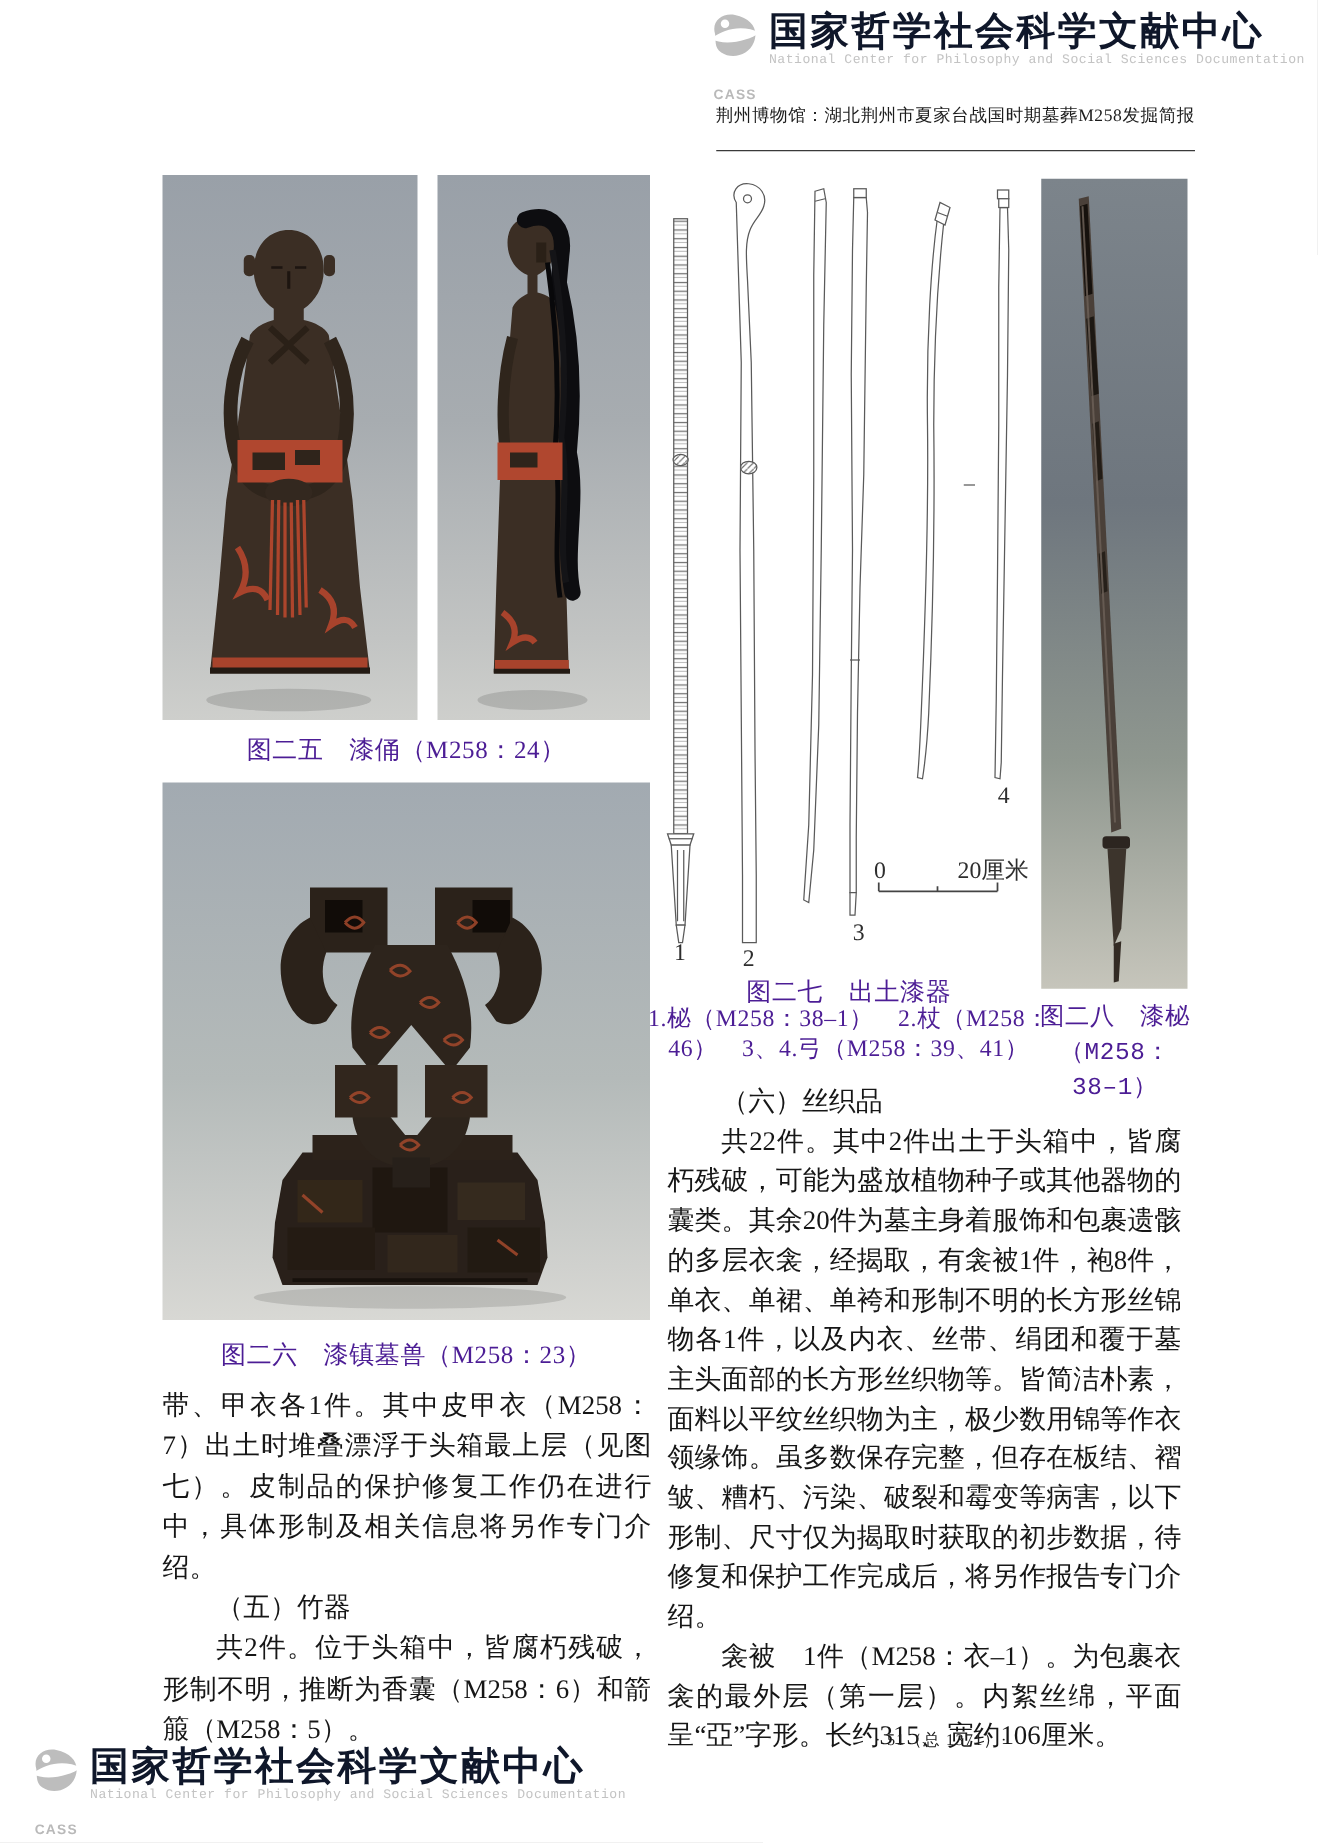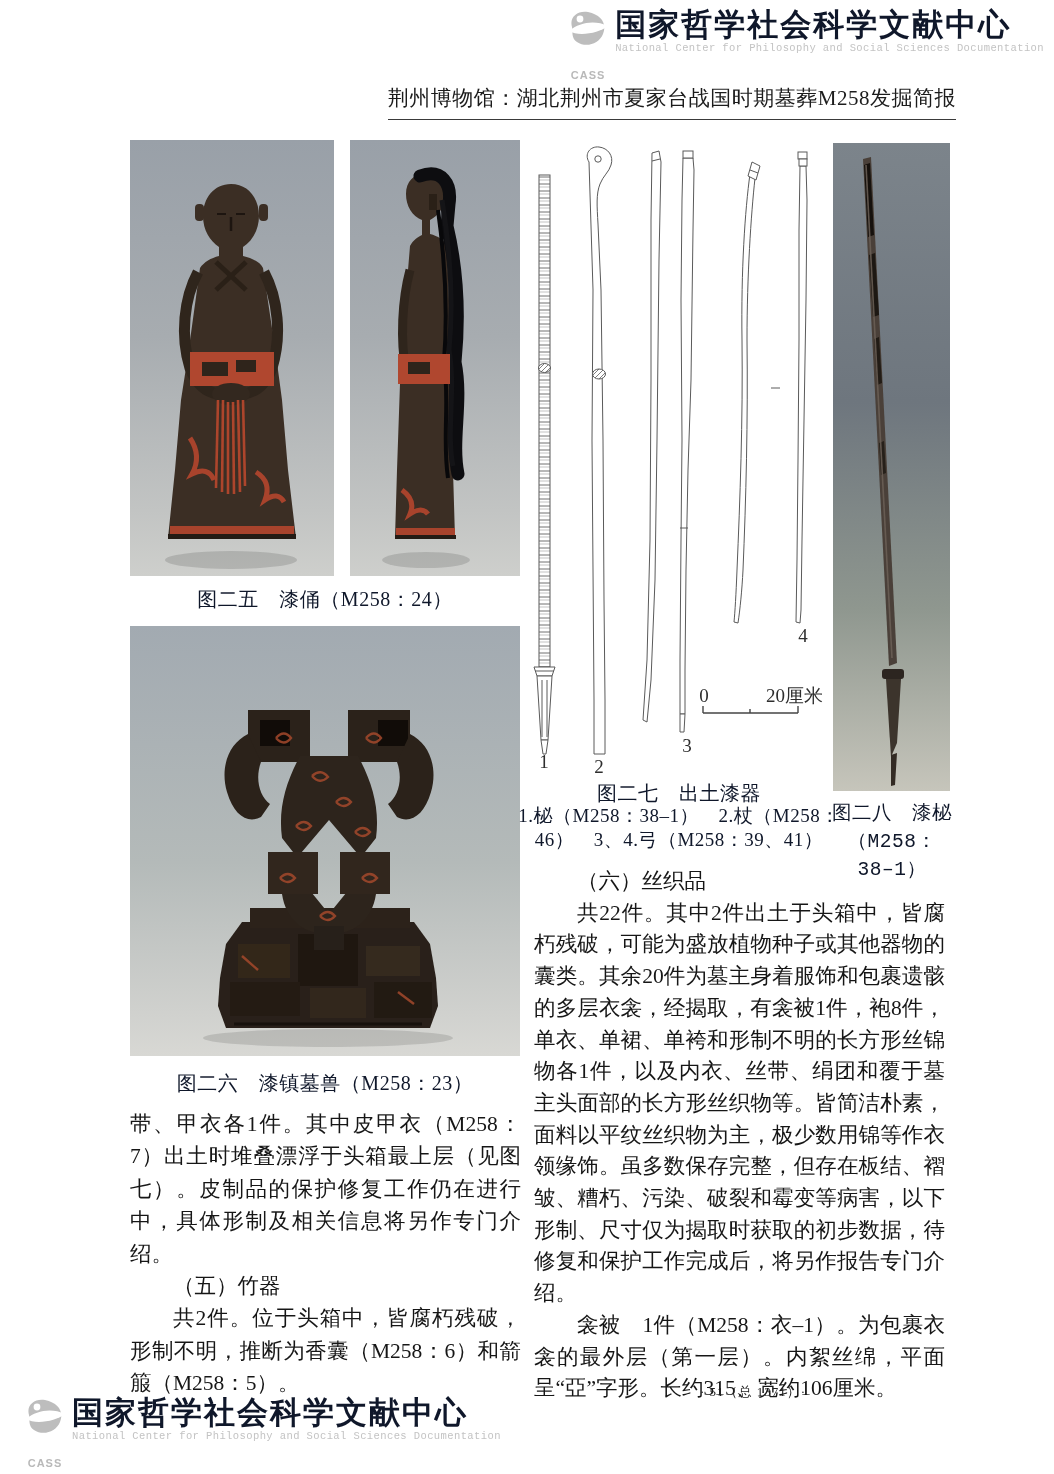--- a/index.html
+++ b/index.html
@@ -15,38 +15,38 @@
   .cass-abbr{font-family:"Liberation Sans","DejaVu Sans",sans-serif;font-weight:bold;
     font-size:11px;color:#b9b9b9;letter-spacing:1px;margin-top:19px;}
   .cass-cn{font-family:Liberation Serif, serif;font-weight:bold;
     font-size:31px;color:#0f172a;letter-spacing:2px;line-height:30px;white-space:nowrap;}
   .cass-en{font-family:Liberation Mono, monospace;font-size:10.5px;
     color:#c3c3c3;letter-spacing:0.4px;margin-top:2px;white-space:nowrap;}
   .logo-top{top:10px;right:10px;}
   .logo-bottom{left:24px;top:1398px;}
   
   .header{position:absolute;left:130px;top:84px;width:826px;text-align:right;}
-  .header .title{display:inline-block;font-size:21px;letter-spacing:0.5px;
-    border-bottom:1.5px solid #3a3a3a;padding-bottom:7px;}
+  .header .title{display:inline-block;font-size:14px;letter-spacing:0.5px;
+    border-bottom:1.5px solid #3a3a3a;padding-bottom:18px;}
   
   .photo{position:absolute;overflow:hidden;}
   .photo svg{position:absolute;left:0;top:0;}
   .ph-fig-a{left:130px;top:140px;width:204px;height:436px;
     background:linear-gradient(180deg,#99a0a8 0%,#a7acb0 45%,#c2c4c3 85%,#cecfcc 100%);}
   .ph-fig-b{left:350px;top:140px;width:170px;height:436px;
     background:linear-gradient(180deg,#99a0a8 0%,#a7acb0 45%,#c2c4c3 85%,#cecfcc 100%);}
   .ph-beast{left:130px;top:626px;width:390px;height:430px;
     background:linear-gradient(180deg,#a2aab1 0%,#b4bab9 55%,#d0d1ce 90%,#d8d8d4 100%);}
   .ph-staff{left:833px;top:143px;width:117px;height:648px;
     background:linear-gradient(180deg,#7c848b 0%,#6e767e 40%,#8f978f 72%,#c6c5bb 100%);}
   
   .drawing{position:absolute;left:528px;top:140px;width:302px;height:640px;background:#fff;}
   .drawing svg text{font-family:"Liberation Serif","DejaVu Serif",serif;fill:#2e2e2e;}
   
-  .caption{position:absolute;text-align:center;font-size:20px;letter-spacing:0.5px;color:#0f172a;}
+  .caption{position:absolute;text-align:center;font-size:20px;letter-spacing:0.5px;color:#4c1d95;}
   .cap-25{left:130px;top:586px;width:390px;}
   .cap-26{left:130px;top:1070px;width:390px;}
   .cap-27{left:520px;top:780px;width:318px;}
   .cap-27-sub{left:516px;top:804px;width:326px;font-size:19px;line-height:23.5px;}
   .cap-28{left:831px;top:800px;width:122px;font-size:19.5px;line-height:28px;text-align:center;font-family:Liberation Mono, monospace;}
   
   .col{position:absolute;font-size:21.5px;line-height:32.4px;text-align:justify;
     text-justify:inter-ideograph;color:#161616;}
   .col p{margin:0;}
   .col p.ind{text-indent:2em;}

